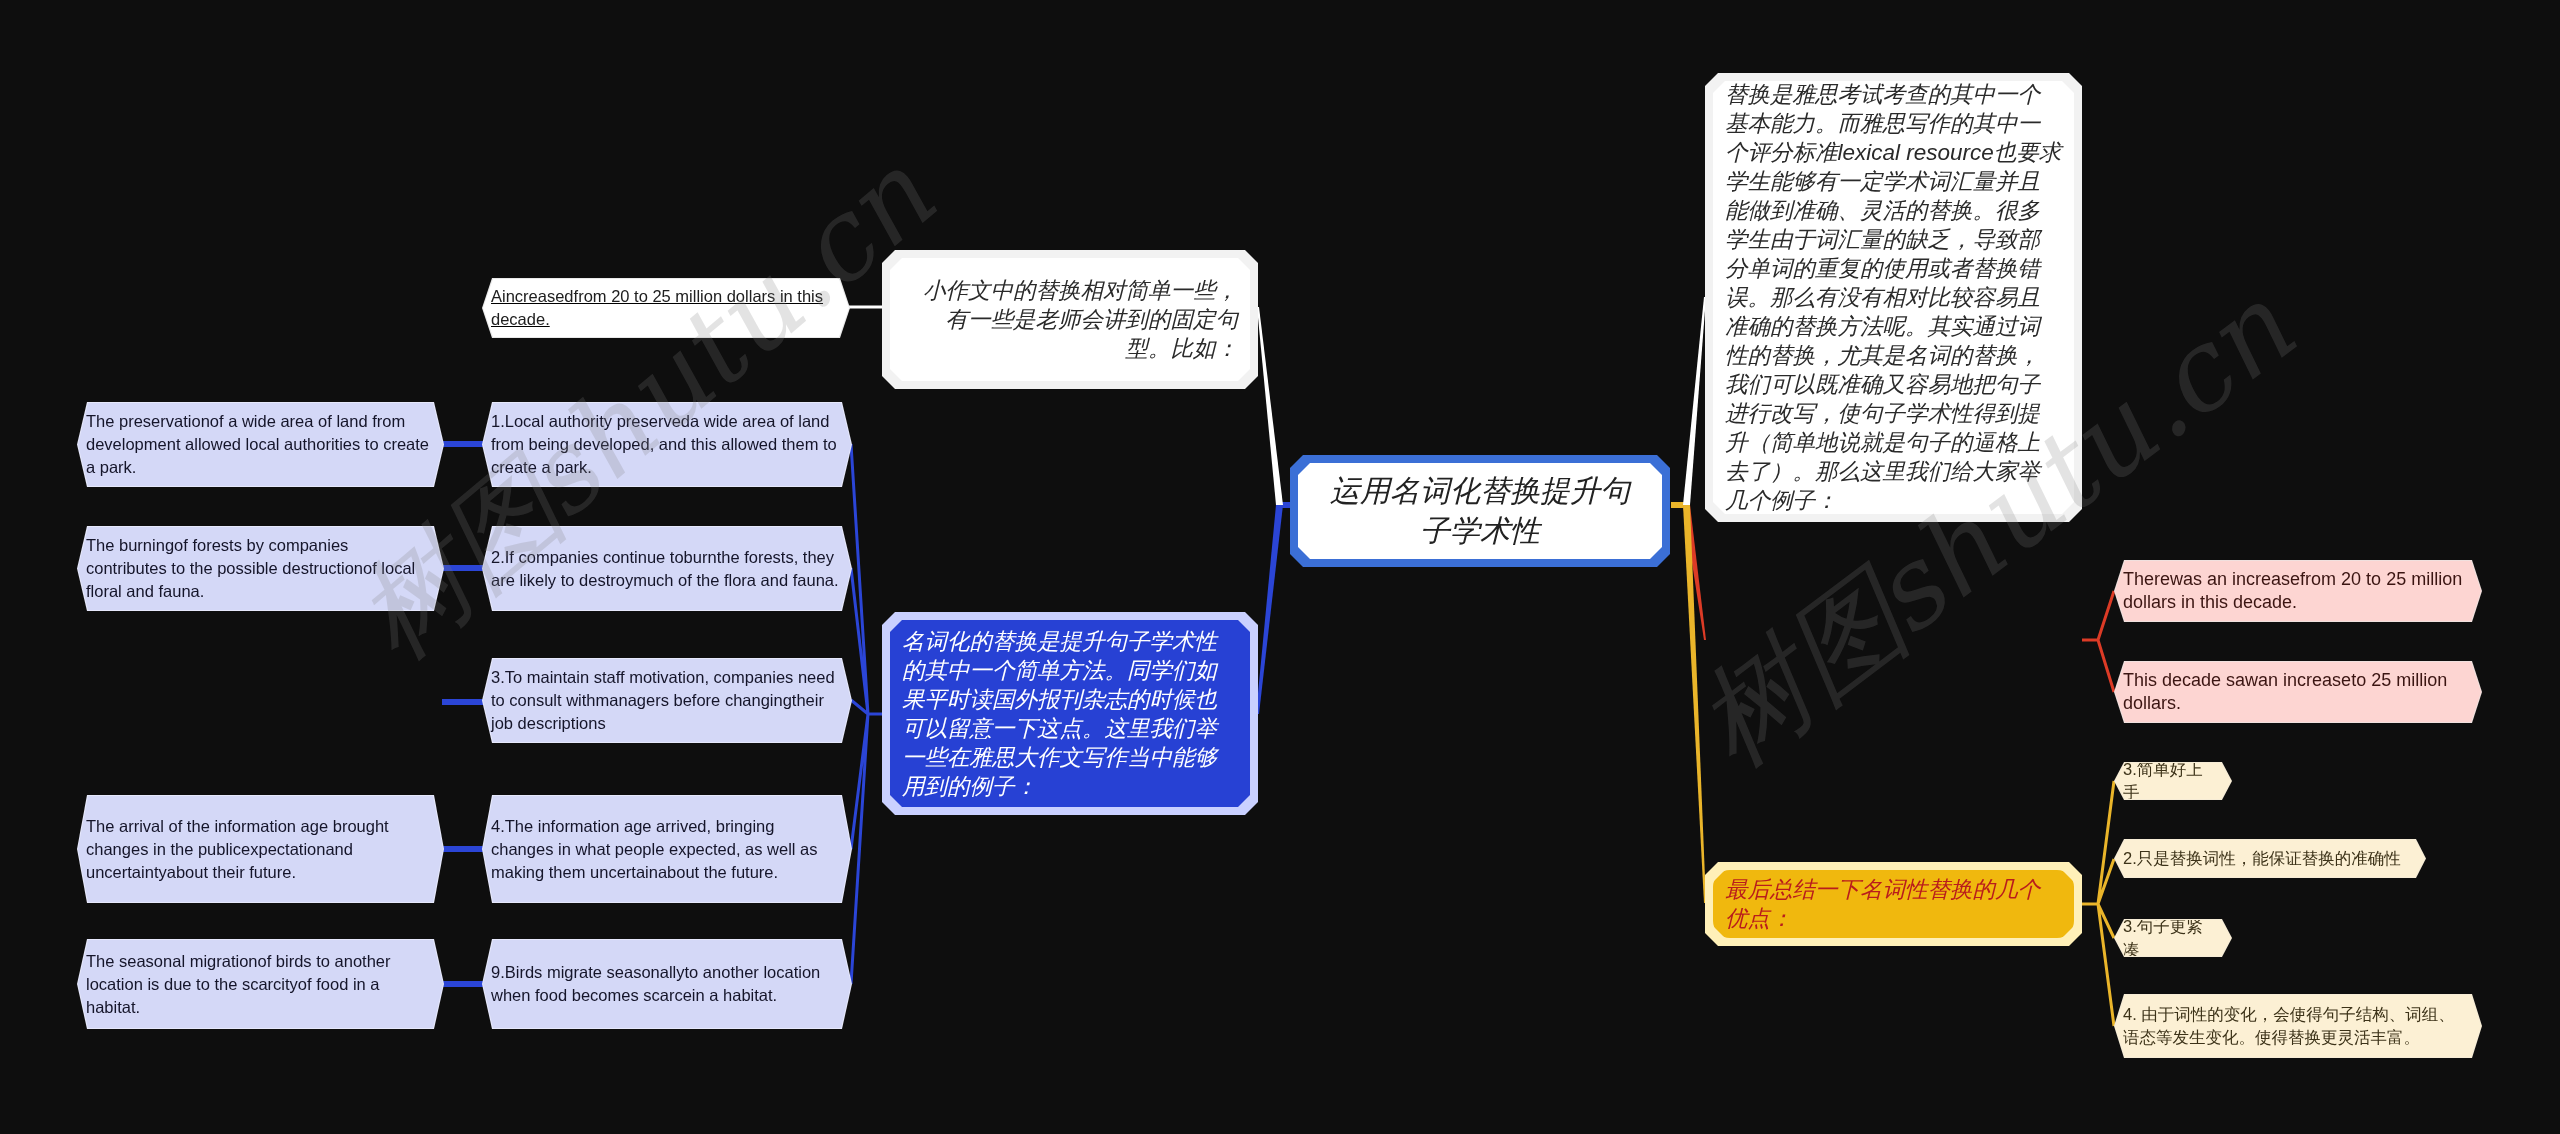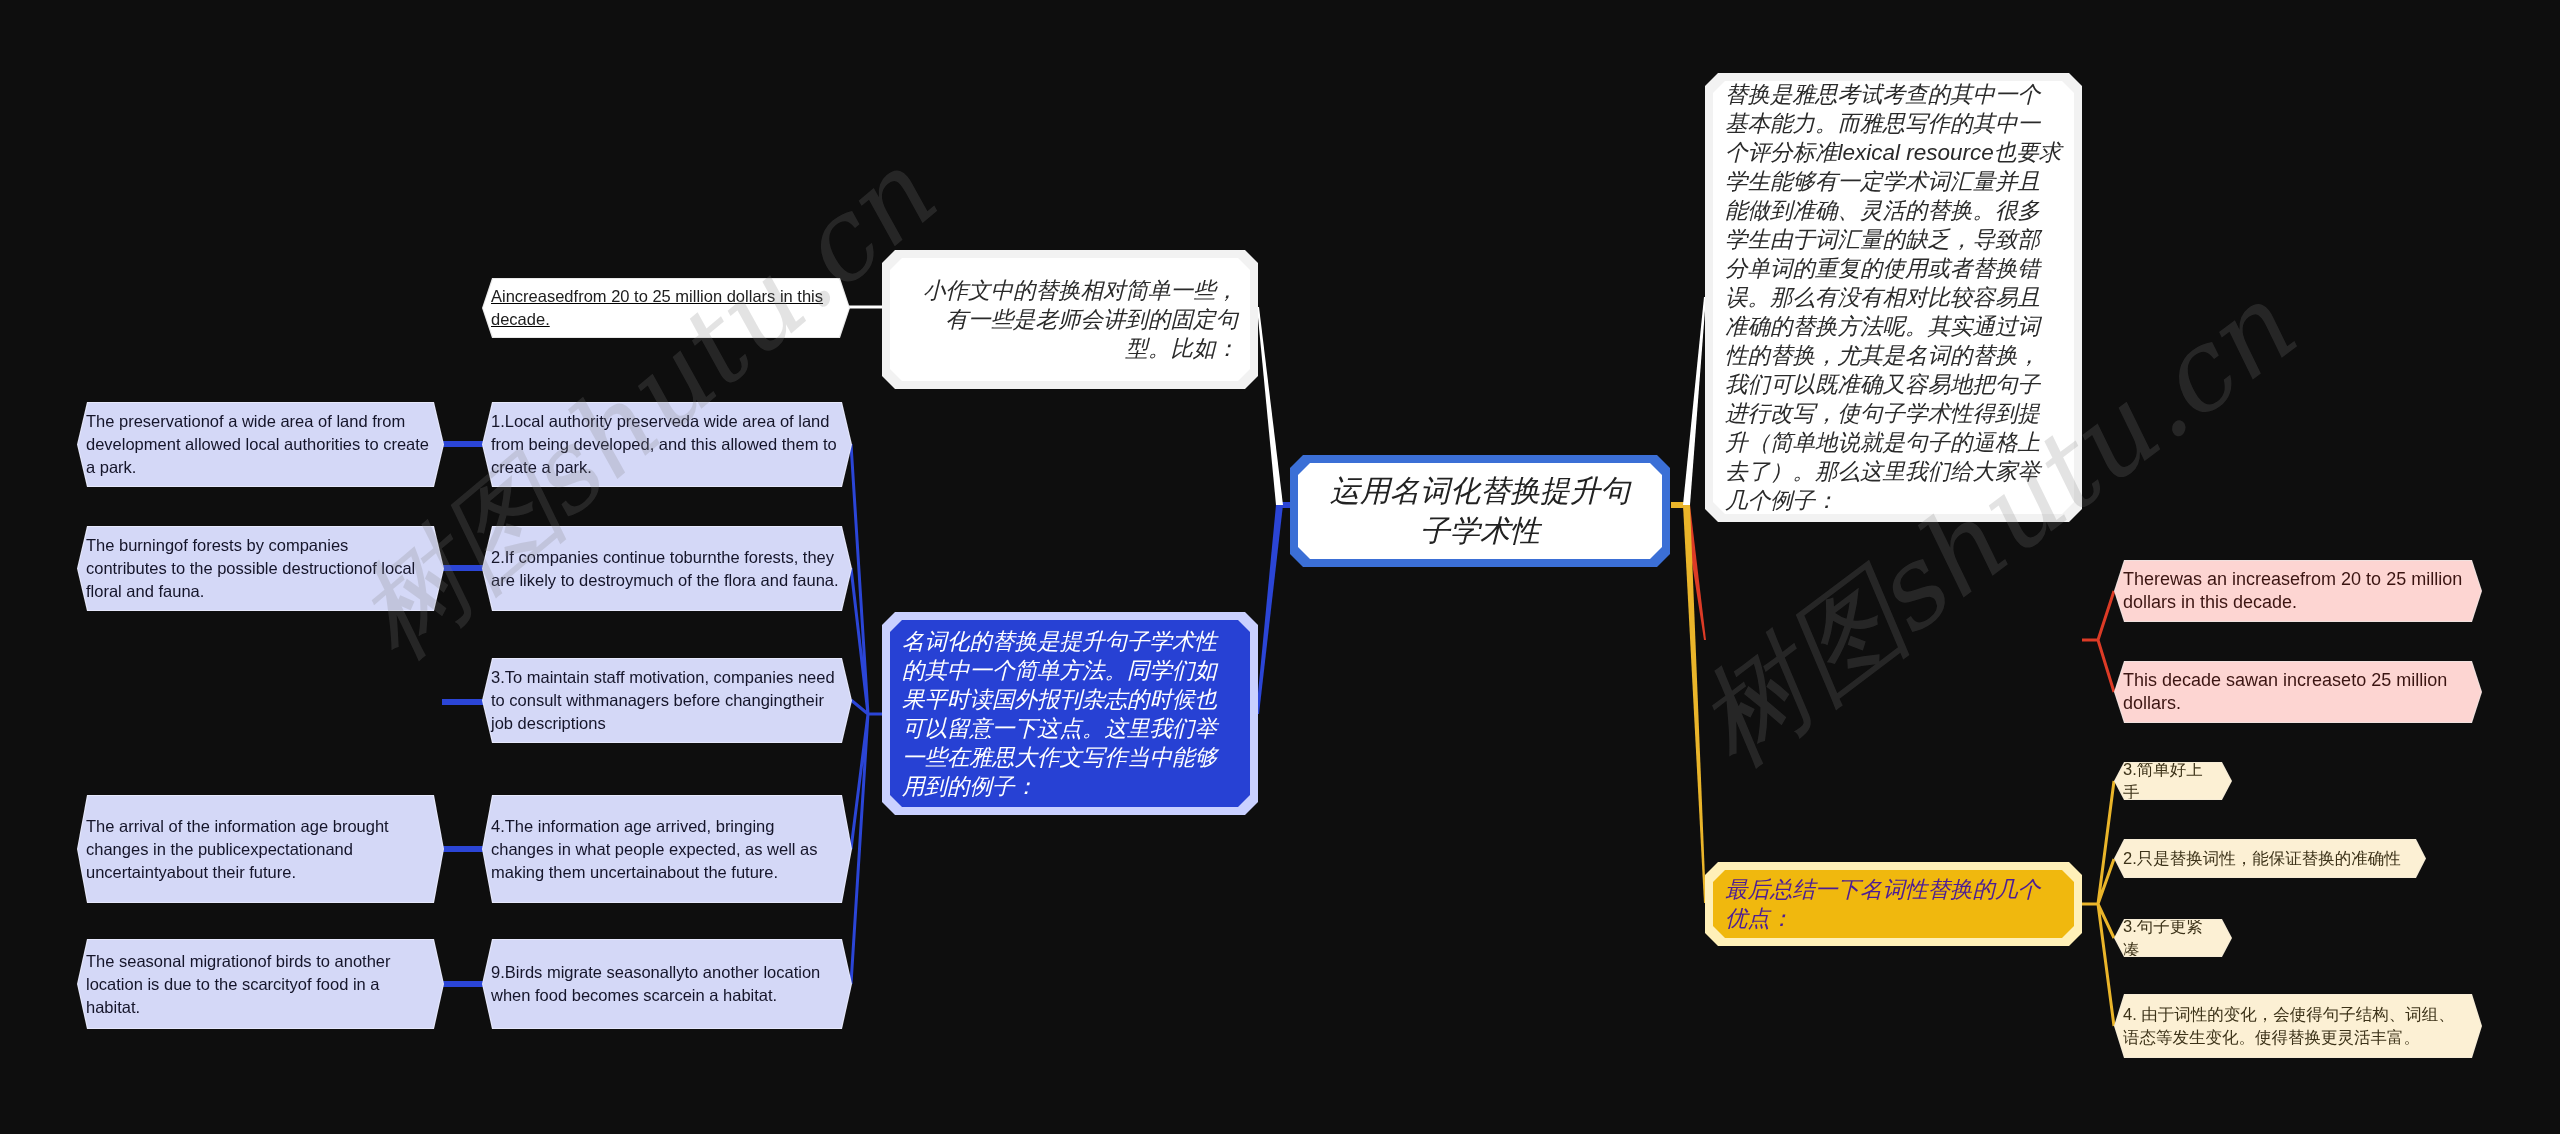--- a/index.html
+++ b/index.html
@@ -23,21 +23,21 @@
   .hex{clip-path:polygon(10px 0,calc(100% - 10px) 0,100% 50%,calc(100% - 10px) 100%,10px 100%,0 50%);padding:1px;}
   .hex>.fill{width:100%;height:100%;box-sizing:border-box;display:flex;align-items:center;
     clip-path:polygon(10px 0,calc(100% - 10px) 0,100% 50%,calc(100% - 10px) 100%,10px 100%,0 50%);
     padding:2px 12px 2px 8px;}
   .txt{display:block;word-break:break-word;}
 
   .root{background:var(--root-border);}
   .root>.fill{background:var(--root-fill);justify-content:center;text-align:center;font-size:30px;line-height:40px;color:#222;padding:6px 20px;}
   .w1{background:#f2f2f2;} .w1>.fill{background:var(--white-fill);color:#2a2a2a;}
   .r1{background:#f7b4ab;} .r1>.fill{background:var(--red-fill);color:#fff6f4;}
-  .y1{background:#fff0b8;} .y1>.fill{background:var(--yellow-fill);color:#4c1d95;}
+  .y1{background:#fff0b8;} .y1>.fill{background:var(--yellow-fill);color:#b91c1c;border-radius:17px;}
   .b1{background:#c9d0ff;} .b1>.fill{background:var(--blue-fill);color:#ffffff;}
 
   .pink{background:#f0e0de;} .pink>.fill{background:var(--pink-fill);color:#3b1512;font-size:18px;line-height:23px;}
   .cream{background:#f6ecd6;} .cream>.fill{background:var(--cream-fill);color:#3c3218;font-size:16.5px;line-height:23px;}
   .lav{background:#e6e8fb;} .lav>.fill{background:var(--lavender-fill);color:#15152a;font-size:16.5px;line-height:23px;}
   .wleaf{background:#e8e8e8;} .wleaf>.fill{background:#ffffff;color:#202020;font-size:16.5px;line-height:23px;}
 
   .wm{position:absolute;pointer-events:none;white-space:nowrap;font-family:"DejaVu Serif",serif;font-style:italic;
     font-size:112px;color:rgba(128,128,128,0.22);transform-origin:center center;}
 </style>

